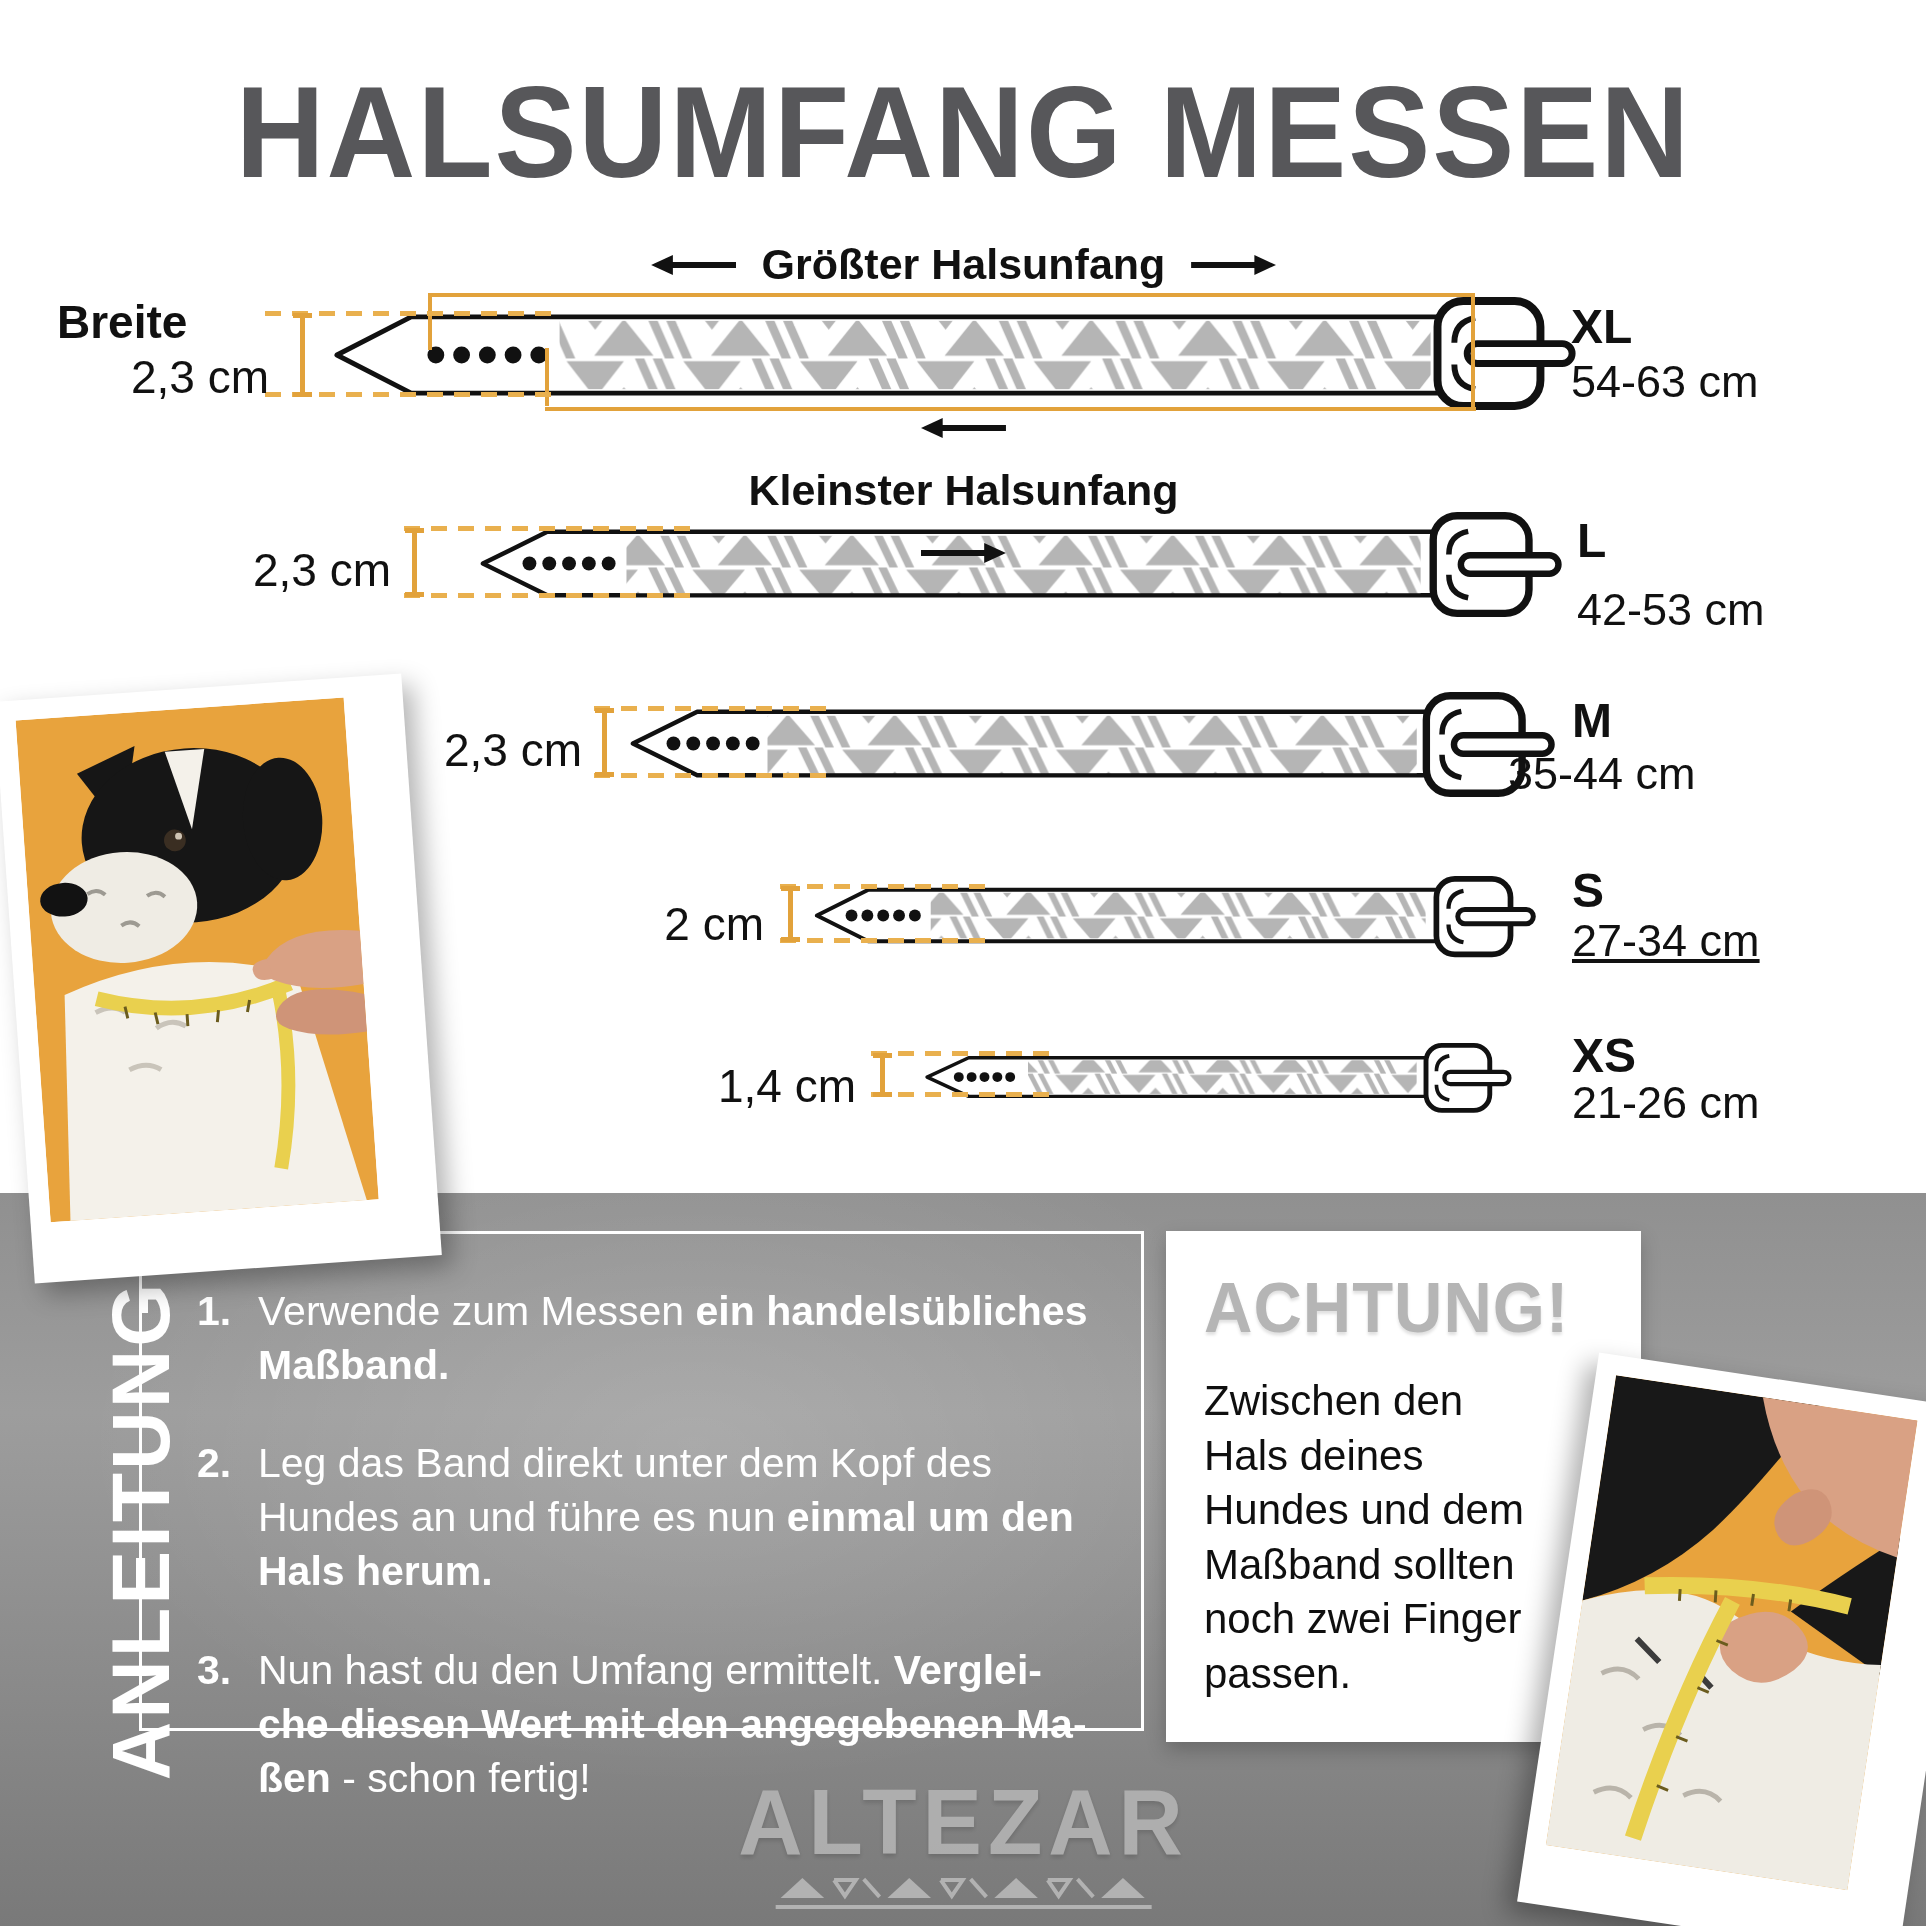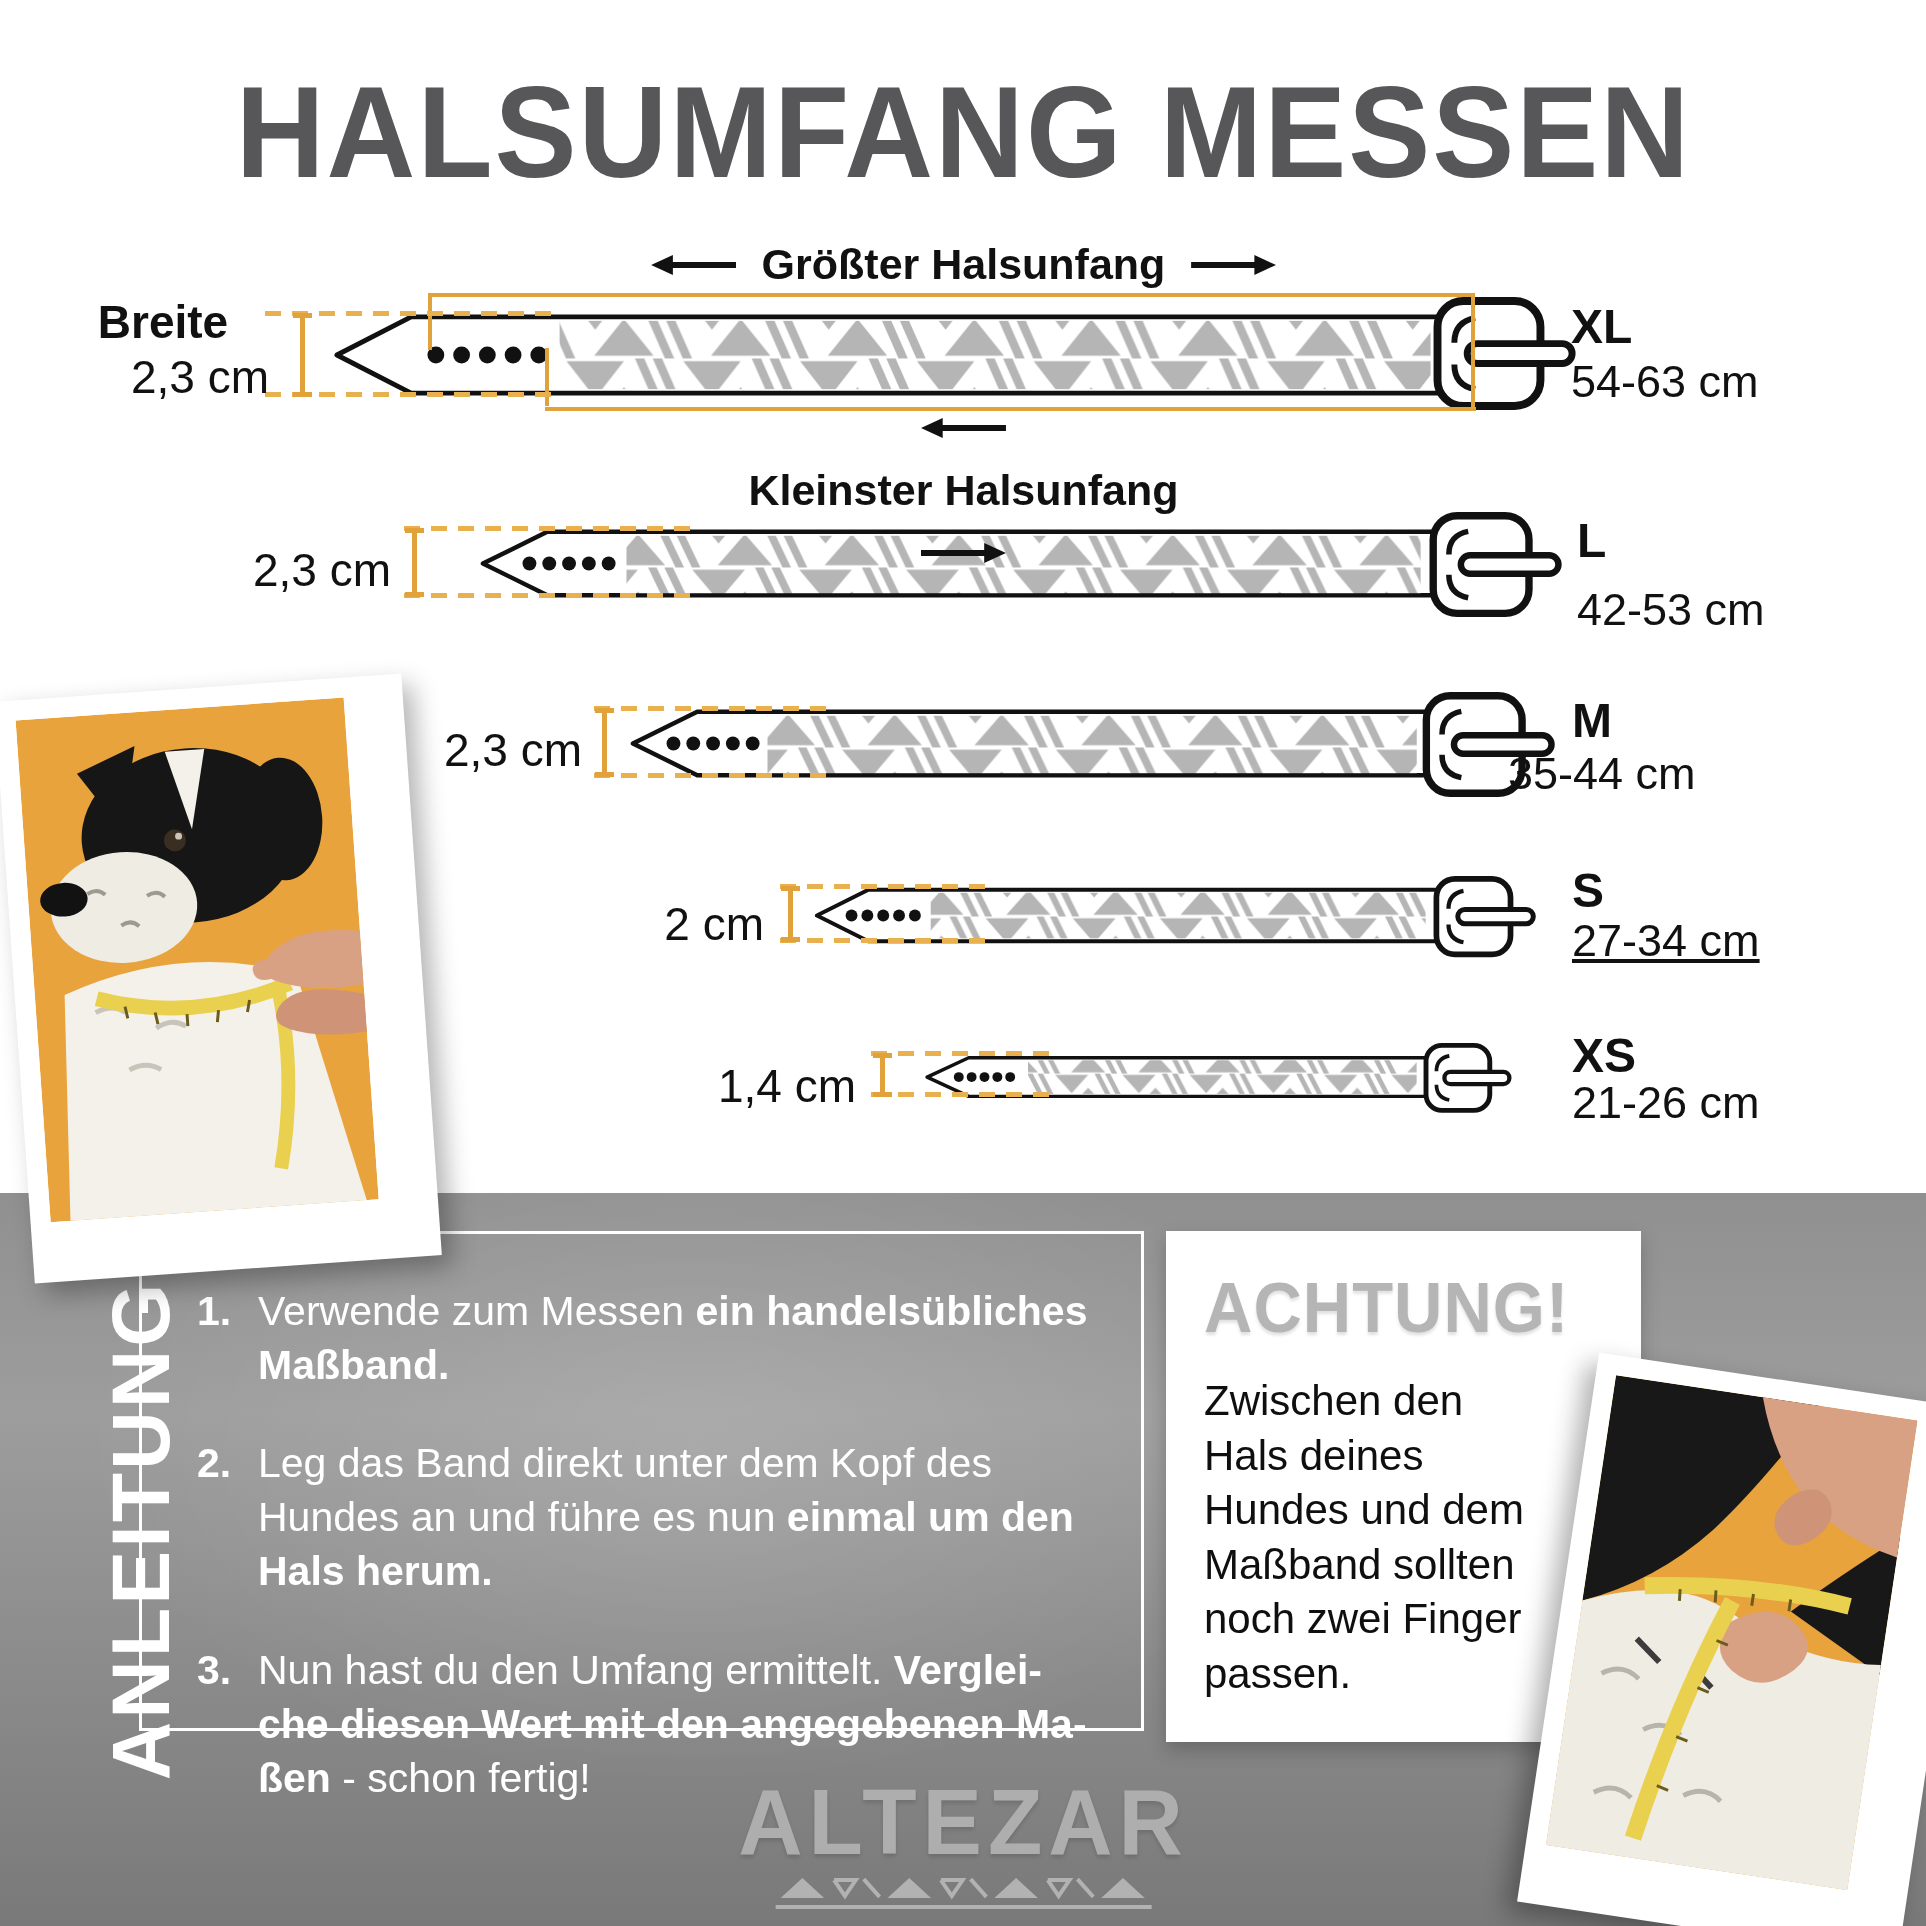--- a/index.html
+++ b/index.html
@@ -13,21 +13,21 @@
   .guide{position:absolute;left:50%;transform:translateX(-50%);display:flex;align-items:center;gap:26px;z-index:4;}
   .guide-top{top:240px;}
   .guide-bottom{top:416px;flex-direction:column;}
   .guide-label{font-size:43px;font-weight:700;white-space:nowrap;}
   .arrow-svg{display:block;}
   
   .collar-svg{position:absolute;z-index:2;}
   .size-label{position:absolute;font-size:48px;font-weight:700;z-index:4;}
   .size-range{position:absolute;font-size:45px;font-weight:400;z-index:4;white-space:nowrap;}
   .width-label{position:absolute;font-size:46px;font-weight:400;text-align:right;z-index:4;white-space:nowrap;}
-  .breite-title{position:absolute;font-size:46px;font-weight:700;text-align:center;z-index:4;}
+  .breite-title{position:absolute;font-size:46px;font-weight:700;text-align:left;z-index:4;}
   
   .o-dash{position:absolute;height:5px;z-index:3;
           background:repeating-linear-gradient(90deg,#e9b04e 0 16px,transparent 16px 27px);}
   .o-bracket{position:absolute;width:5px;background:#e2a23b;z-index:3;}
   .o-bracket::before,.o-bracket::after{content:"";position:absolute;left:-7px;width:19px;height:5px;background:#e2a23b;}
   .o-bracket::before{top:0;}
   .o-bracket::after{bottom:0;}
   .o-line{position:absolute;z-index:3;}
   .o-top{border-top:4px solid #e2a23b;}
   .o-left{border-left:4px solid #e2a23b;}

